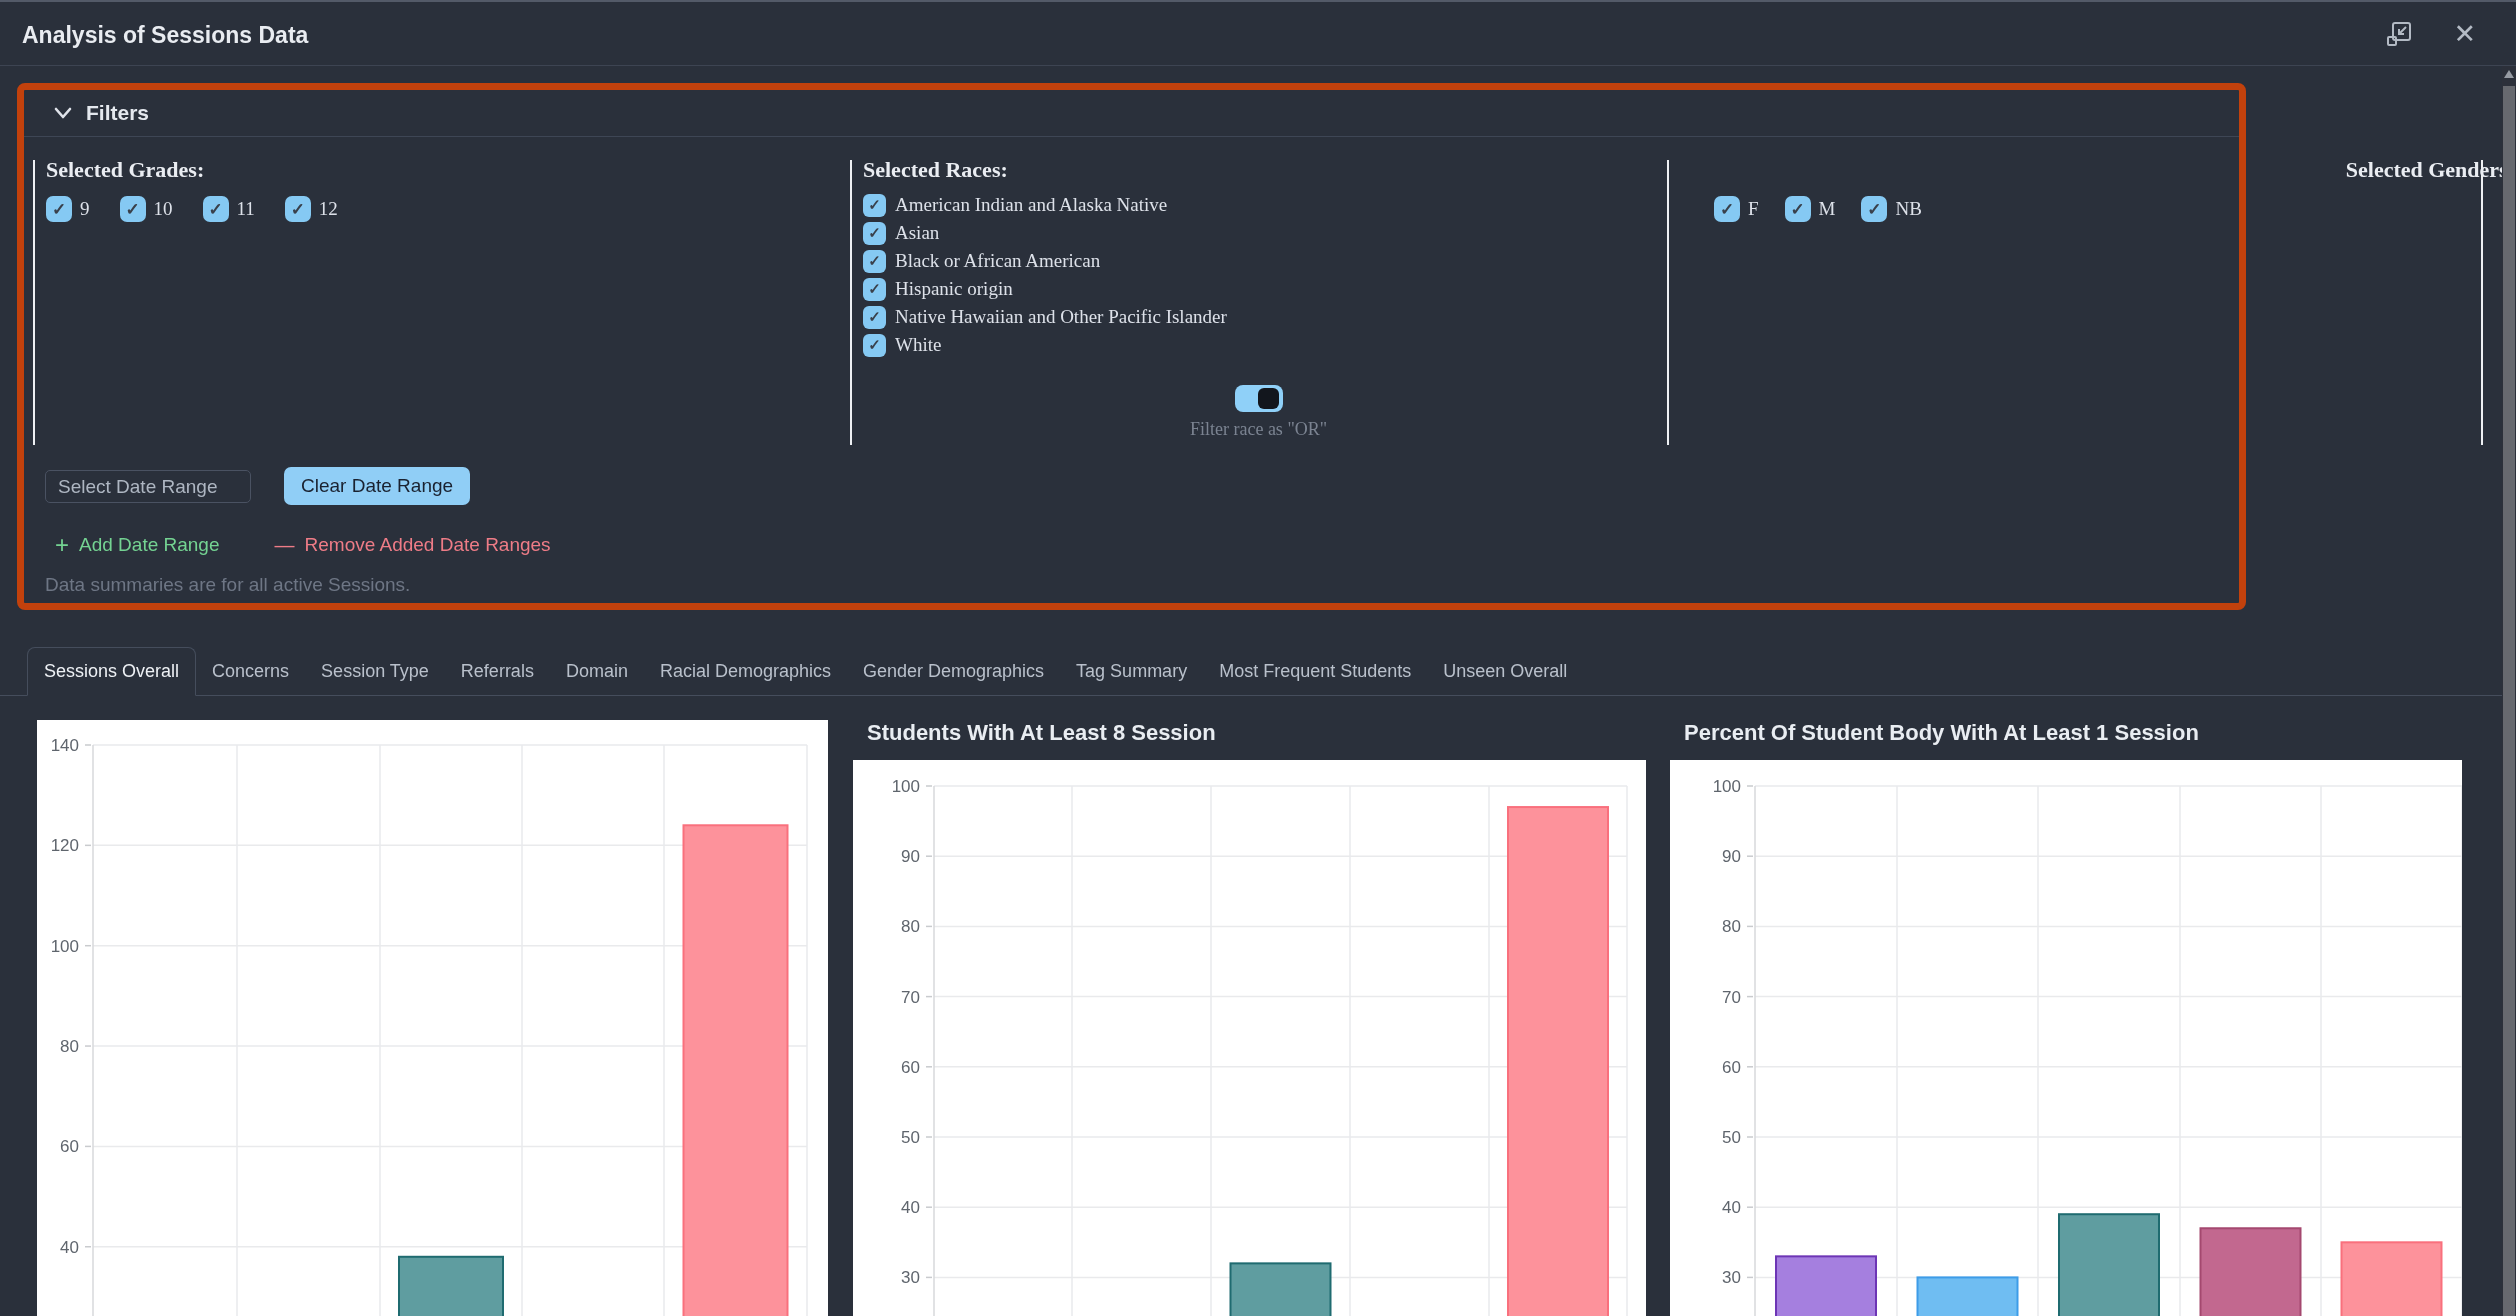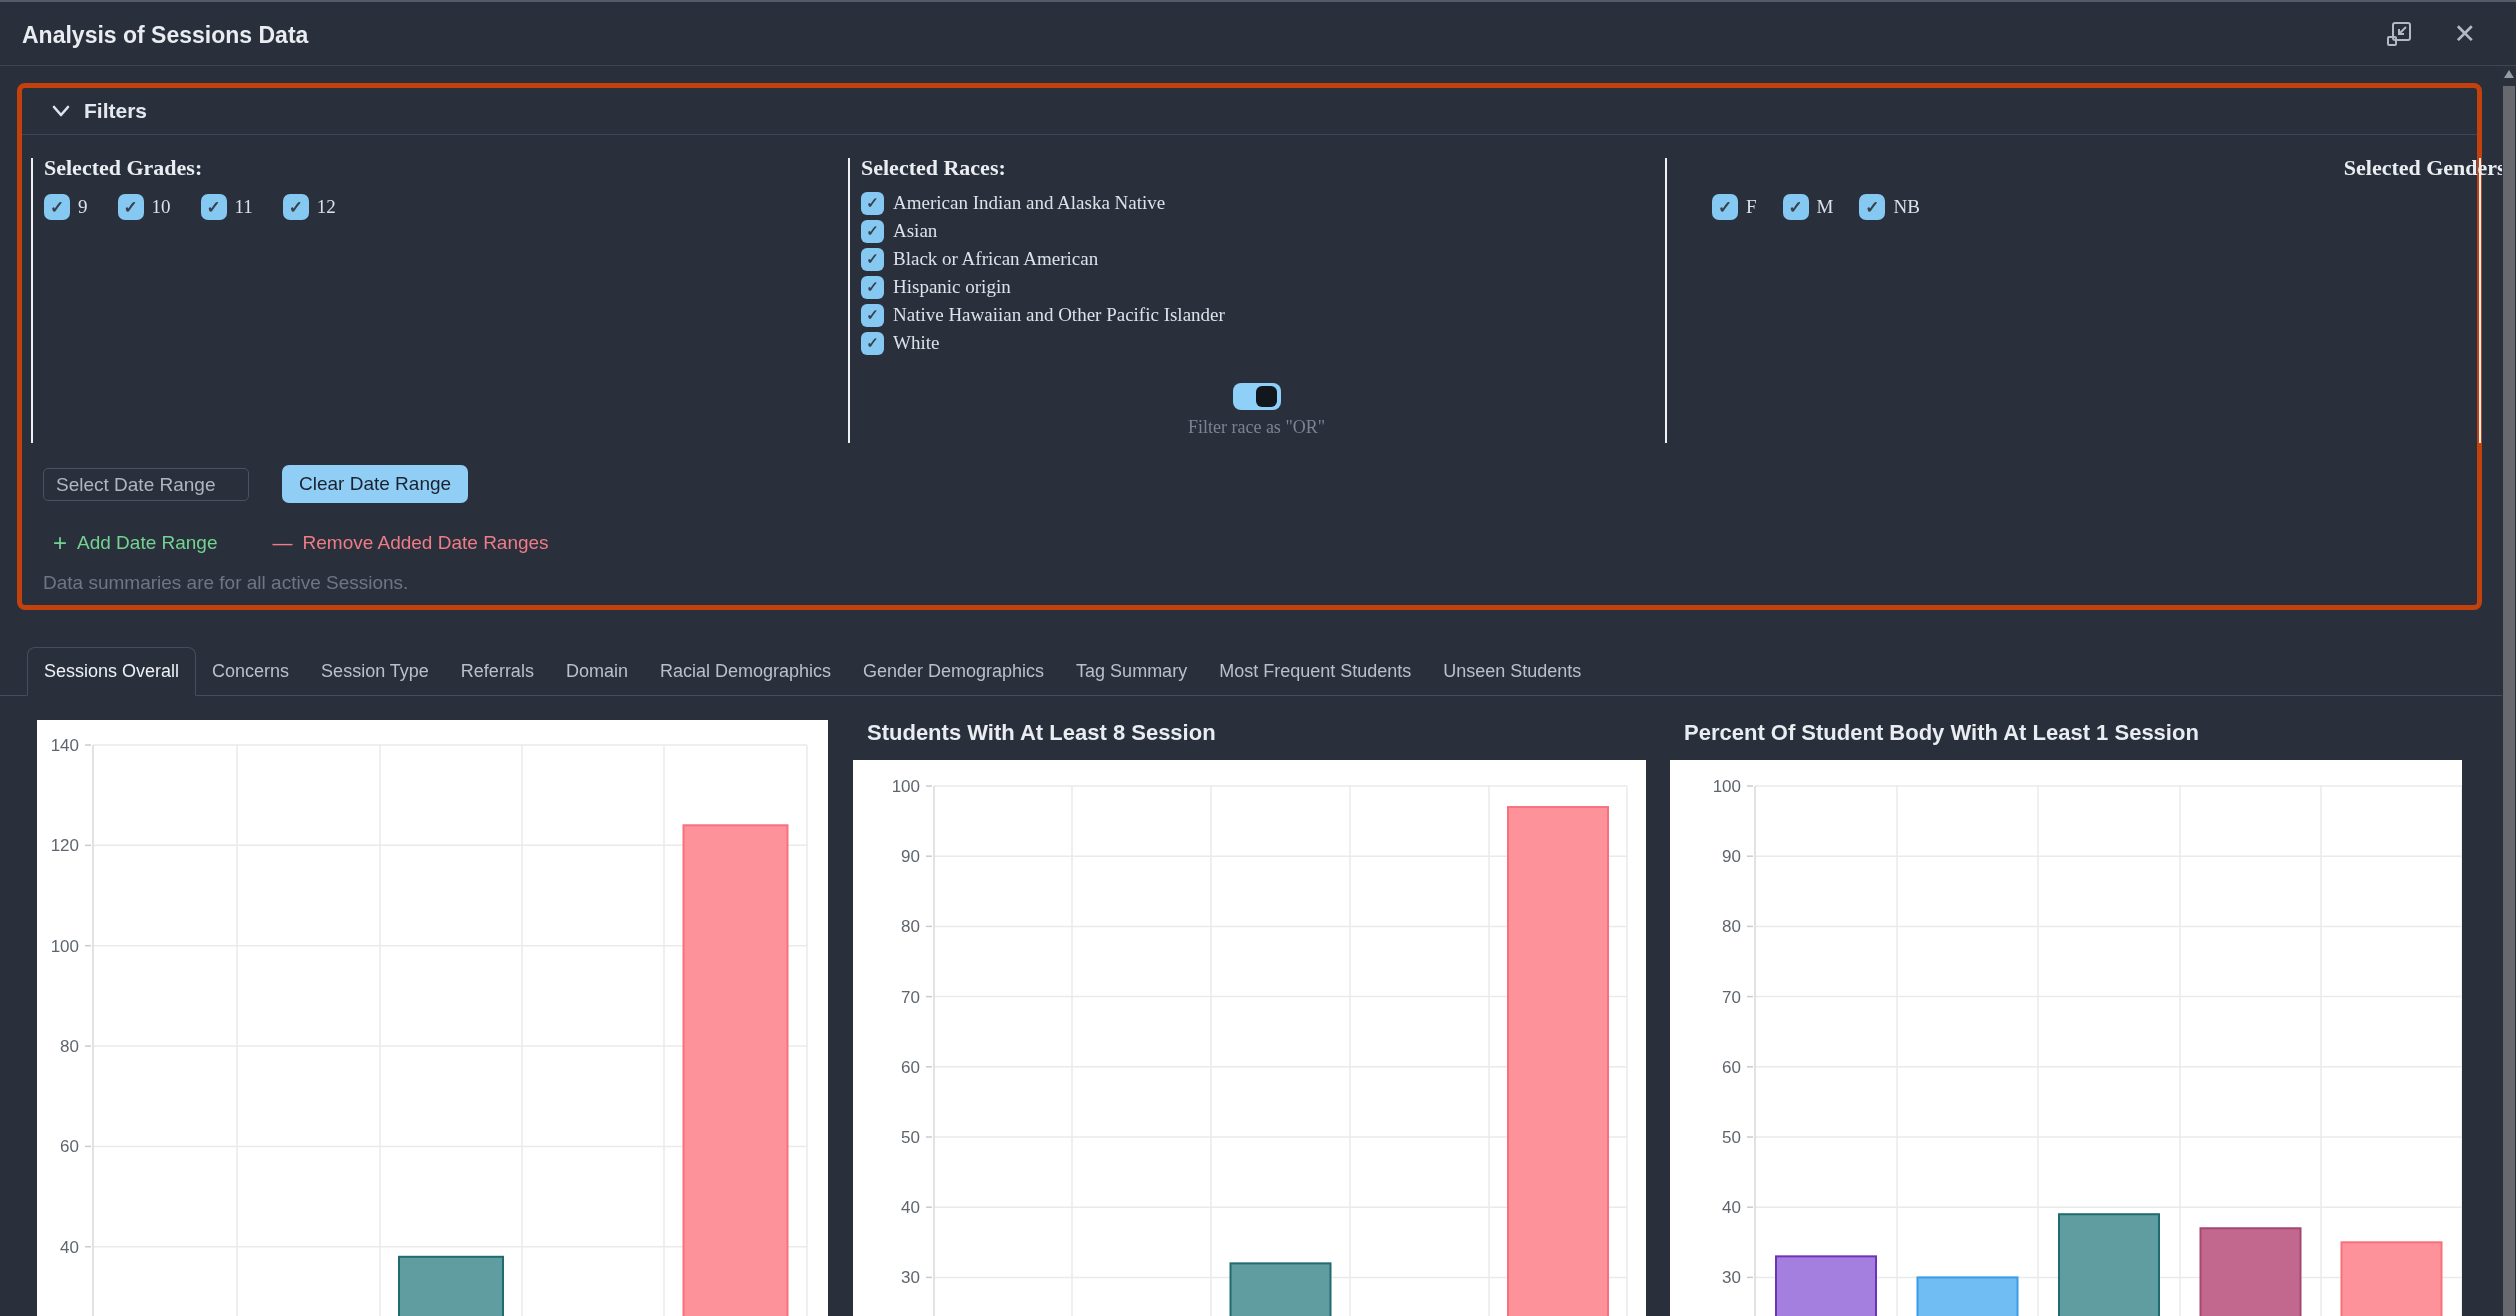--- a/index.html
+++ b/index.html
@@ -16,22 +16,22 @@
   .titlebar-title { position:absolute; left:22px; top:20px; font-size:23px; font-weight:bold; color:#e9ecf1; }
   .titlebar-actions { position:absolute; right:40px; top:18px; display:flex; gap:40px; align-items:center; }
   .win-icon { width:28px; height:28px; color:#b3bac4; cursor:pointer; }
   .close-glyph { font-size:27px; color:#b3bac4; cursor:pointer; line-height:28px; }
   
   .scrollbar { position:absolute; right:0; top:66px; width:14px; height:1250px; background:#2c303a; }
   .scroll-arrow { position:absolute; top:4px; left:2px; width:0; height:0;
     border-left:5px solid transparent; border-right:5px solid transparent; border-bottom:8px solid #969ba3; }
   .scroll-thumb { position:absolute; top:20px; left:1px; width:12px; height:1230px; background:#67696f; }
   
-  .filters-box { position:absolute; left:17px; top:83px; width:2465px; height:527px;
-    border:5px solid #c2410c; border-radius:8px; }
+  .filters-box { position:absolute; left:17px; top:83px; width:2229px; height:527px;
+    border:7px solid #c2410c; border-radius:8px; }
   .filters-header { position:absolute; left:0; top:0; width:100%; height:47px;
     border-bottom:1px solid #3e4655; display:flex; align-items:center; padding-left:28px; gap:12px; cursor:pointer; }
   .filters-header-label { font-size:21px; font-weight:bold; color:#e4e8ee; }
   .chev { width:22px; height:22px; color:#dfe3ea; }
   .filters-columns { position:absolute; left:0; top:47px; width:100%; height:308px;font-family:Liberation Serif, serif; }
   .col-sep { position:absolute; top:23px; width:2px; height:285px; background:#eef0f3; }
   .f-col { position:absolute; top:0; height:308px; }
   .col-heading { font-size:22px; font-weight:bold; color:#eaedf2; margin:20px 0 0 13px; }
   .cb-row-inline { display:flex; gap:30px; margin:13px 0 0 13px; }
   .cb-item { display:flex; align-items:center; gap:8px; cursor:pointer; }
@@ -197,21 +197,21 @@
 <div class="tabs-row" id="tabs-row">
     <div class="tab active">Sessions Overall</div>
     <div class="tab">Concerns</div>
     <div class="tab">Session Type</div>
     <div class="tab">Referrals</div>
     <div class="tab">Domain</div>
     <div class="tab">Racial Demographics</div>
     <div class="tab">Gender Demographics</div>
     <div class="tab">Tag Summary</div>
     <div class="tab">Most Frequent Students</div>
-    <div class="tab">Unseen Students</div>
+    <div class="tab">Unseen Overall</div>
   </div>
 
 <div id="charts">
     <div class="chart-card" style="left: 37px; width: 791px;">
       <div class="chart-box"><svg width="791" height="640">
           <line x1="56" x2="770" y1="25" y2="25" stroke="#e9eaec" stroke-width="1.5"></line>
           <line x1="48" x2="54" y1="25" y2="25" stroke="#c9cbce" stroke-width="1.5"></line>
           <text x="42" y="31" text-anchor="end" font-size="17" fill="#5f656d" font-family="&quot;Liberation Sans&quot;, sans-serif">140</text>
           <line x1="56" x2="770" y1="125.35" y2="125.35" stroke="#e9eaec" stroke-width="1.5"></line>
           <line x1="48" x2="54" y1="125.35" y2="125.35" stroke="#c9cbce" stroke-width="1.5"></line>

